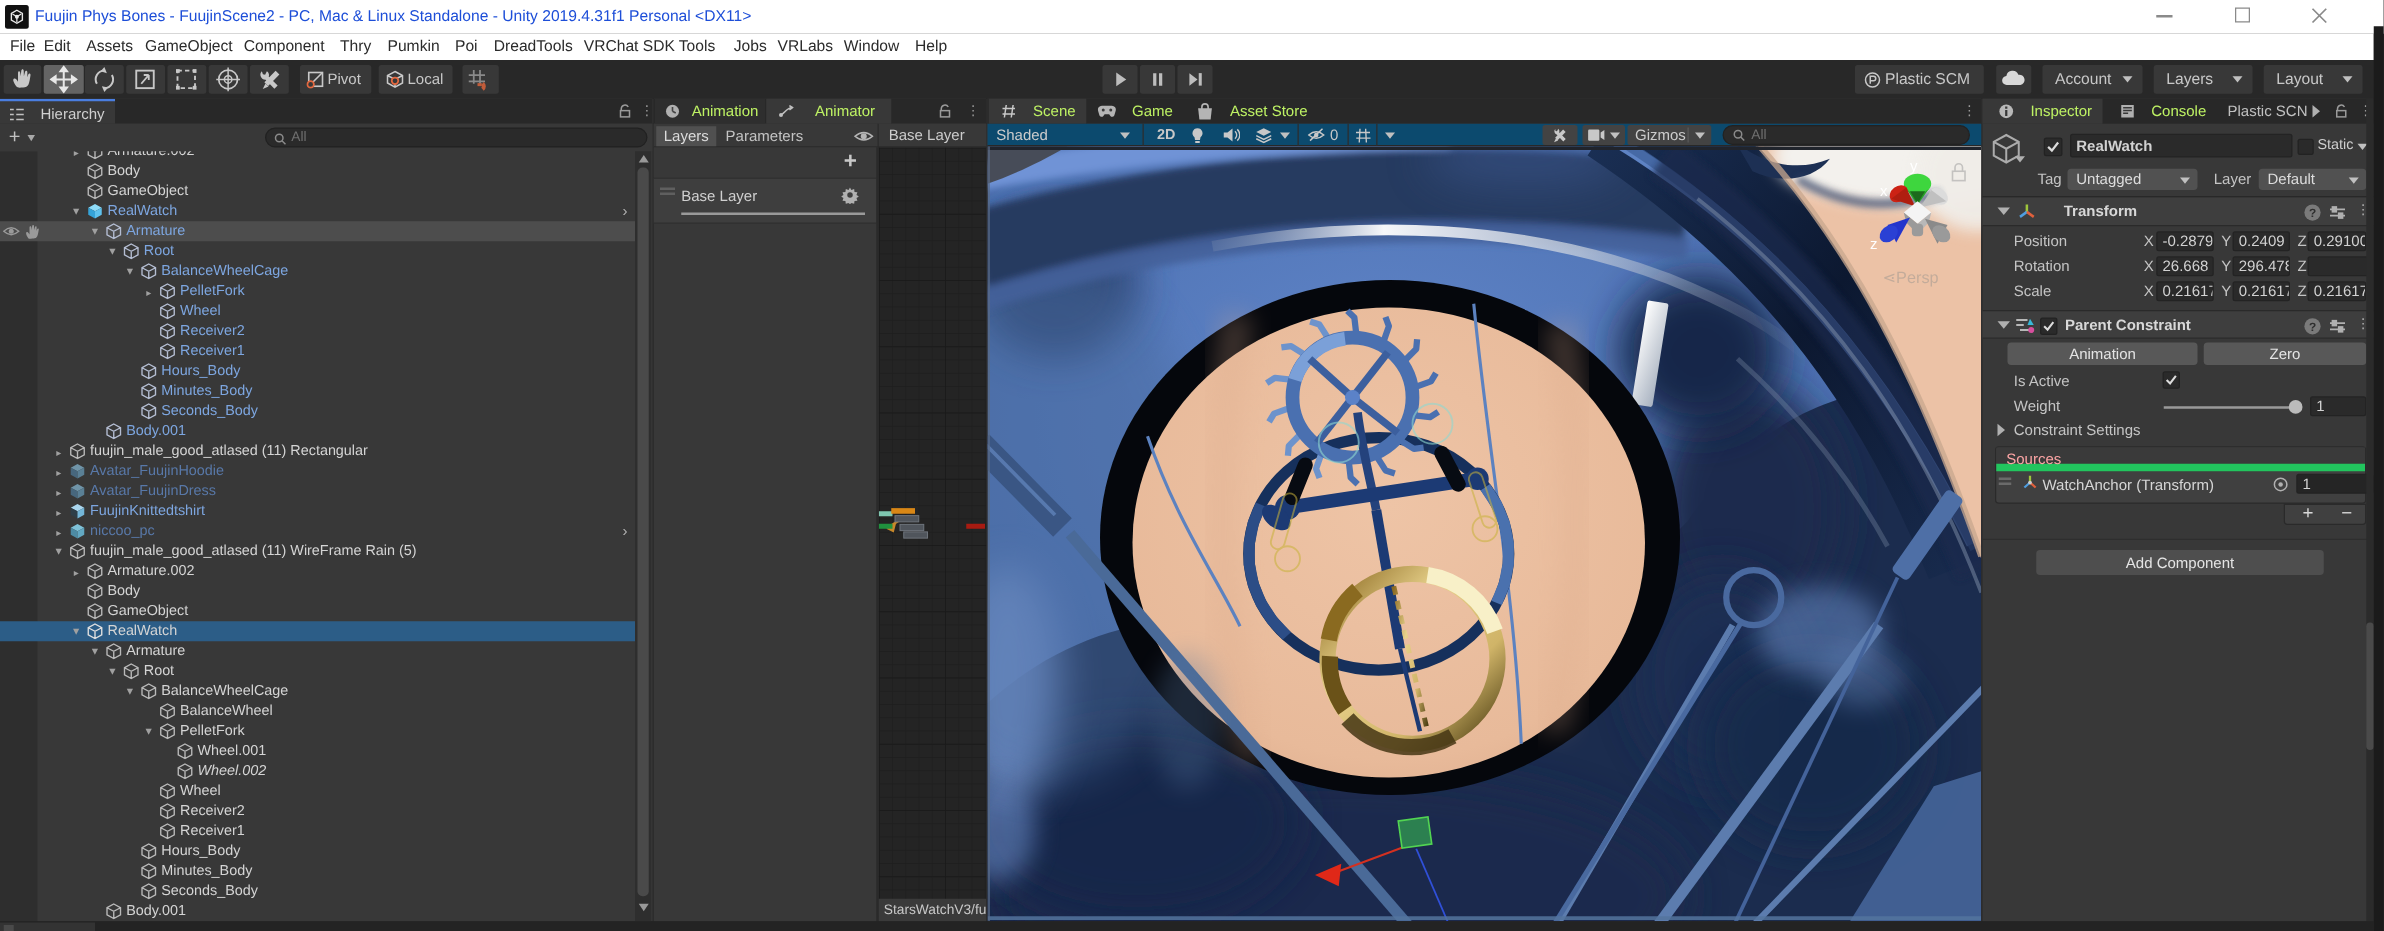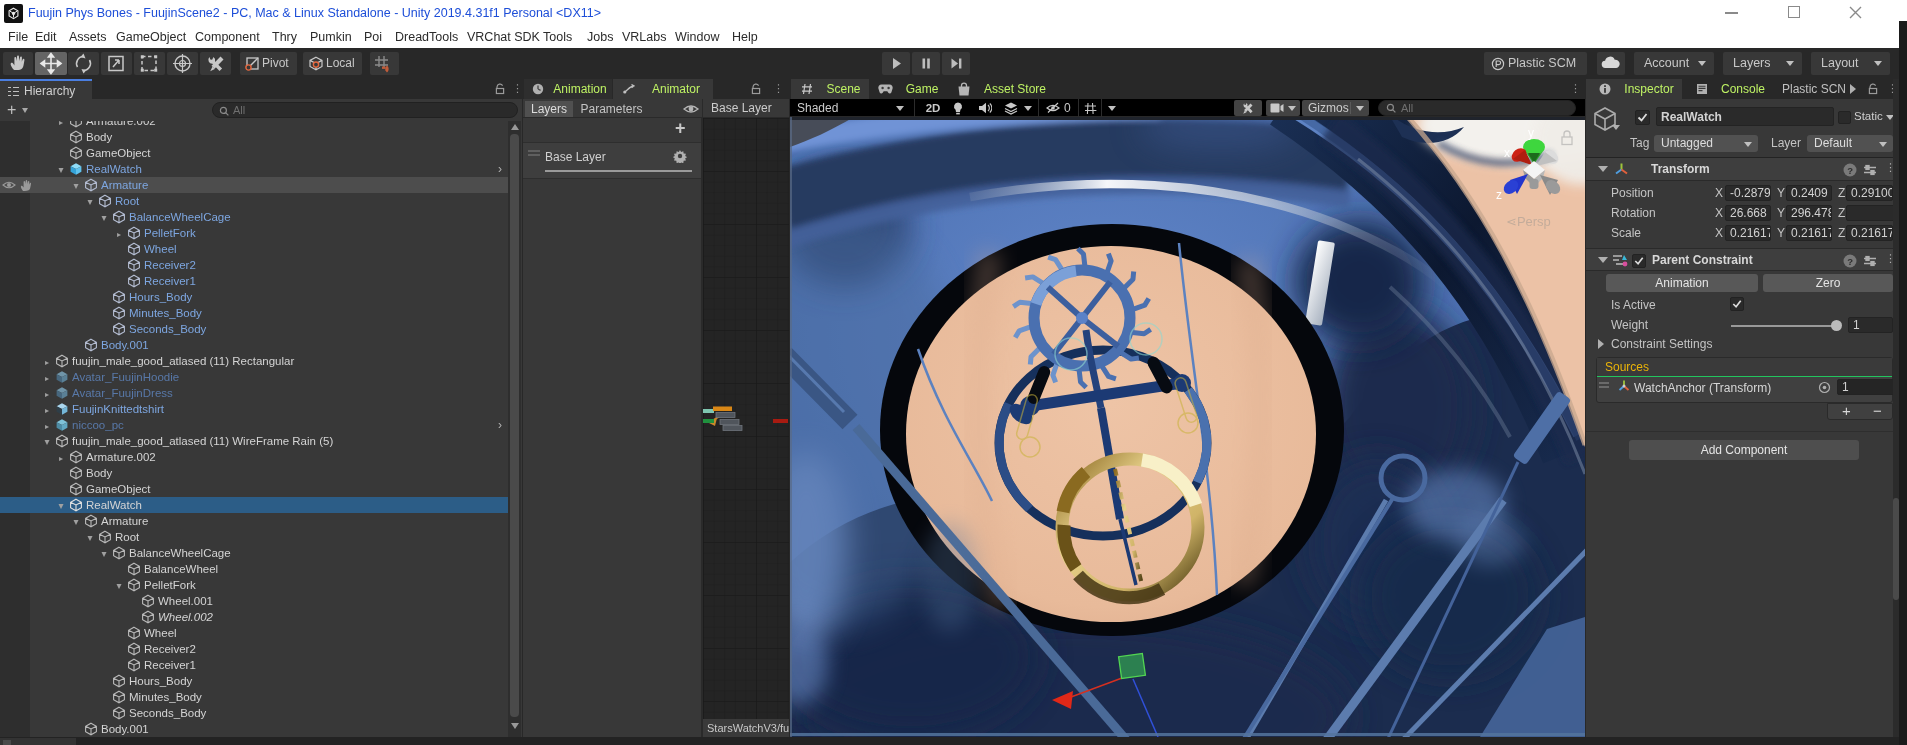--- a/index.html
+++ b/index.html
@@ -9,21 +9,21 @@
 #menubar{left:0;top:27px;width:1899px;height:21px;background:#ffffff;color:#2b2b2b;font-size:12.5px;}
 .menuitem{position:absolute;top:3px;}
 #toolbar{left:0;top:48px;width:1899px;height:31px;background:#282828;}
 .tbtn{position:absolute;top:4px;height:23px;background:#383838;border-radius:2px;}
 .tbtn svg{display:block;margin:auto;}
 #rightstrip{left:1899px;top:21px;width:8px;height:724px;background:#1b1b1b;}
 #bottomstrip{left:0;top:737px;width:1899px;height:8px;background:#232323;}
 
 #hier{left:0;top:79px;width:522px;height:658px;background:#383838;overflow:hidden;}
 #hiertabs{position:absolute;left:0;top:0;width:522px;height:20px;background:#282828;}
-#hiertab{position:absolute;left:0;top:0;width:92px;height:20px;background:#383838;border-top:2px solid #4a7ee0;color:#cfcfcf;font-size:12px;}
+#hiertab{position:absolute;left:0;top:0;width:92px;height:20px;background:#383838;border-top:2px solid #4a7ee0;color:#cfcfcf;font-size:12px;text-align:center;}
 #hiersearchrow{position:absolute;left:0;top:20px;width:522px;height:22px;background:#383838;}
 #hsearch{position:absolute;left:212px;top:3px;width:306px;height:16px;background:#2a2a2a;border:1px solid #212121;border-radius:8px;color:#6f6f6f;font-size:11px;line-height:14px;padding-left:20px;}
 #tree{position:absolute;left:0;top:42px;width:508px;height:616px;overflow:hidden;background:#383838;}
 #gutter{position:absolute;left:0;top:0;width:30px;height:616px;background:#2e2e2e;}
 .trow{position:absolute;left:0;width:508px;height:16px;font-size:11.5px;line-height:16px;color:#d4d4d4;white-space:nowrap;}
 .trow .lbl{position:absolute;top:0;}
 .blue{color:#7da6e0;}
 .dimblue{color:#5878a8;}
 .fold{position:absolute;top:1px;font-size:10px;color:#a0a0a0;width:10px;text-align:center;}
 .cicon{position:absolute;top:1px;}
@@ -562,21 +562,21 @@
           <path d="M3.5 0.5 h8 a3.2 3.2 0 0 1 3 4.2 l-1 3.4 a1.8 1.8 0 0 1-3.2 0.6 l-1-1.4 h-3.6 l-1 1.4 a1.8 1.8 0 0 1-3.2-0.6 l-1-3.4 a3.2 3.2 0 0 1 3-4.2 Z" fill="#b4b4b4"></path>
           <circle cx="4.6" cy="4" r="1.2" fill="#3a3a3a"></circle>
           <circle cx="10.6" cy="4" r="1.2" fill="#3a3a3a"></circle>
         </svg><span style="margin-left:26px;line-height:20px;">Game</span></div>
     <div class="ptab" style="left:158px;width:108px;"><svg class="abs" style="left:9px;top:3px;" width="14" height="14" viewBox="0 0 14 14">
           <path d="M1.5 4.5 h11 l-1 9 h-9 Z" fill="#b4b4b4"></path>
           <path d="M4.5 6 V3.6 a2.5 2.5 0 0 1 5 0 V6" fill="none" stroke="#b4b4b4" stroke-width="1.3"></path>
         </svg><span style="margin-left:26px;line-height:20px;">Asset Store</span></div>
     <div class="abs" style="left:780px;top:3px;color:#9a9a9a;font-size:11px;">⋮</div>
   </div>
-  <div class="abs" style="left:0;top:20px;width:795px;height:18px;background:#000000;border-bottom:1px solid #282828;">
+  <div class="abs" style="left:0;top:20px;width:795px;height:18px;background:#0c4a6e;border-bottom:1px solid #282828;">
     <div class="abs" style="left:2px;top:1px;width:120px;height:16px;color:#cccccc;font-size:12px;line-height:16px;padding-left:5px;">Shaded<span class="darr abs" style="right:8px;top:6px;"></span></div>
     <div class="abs" style="left:124px;top:0;width:1px;height:18px;background:#2c2c2c;"></div>
     <div class="abs" style="left:130px;top:1px;width:26px;height:16px;color:#c8c8c8;font-size:11.5px;font-weight:bold;text-align:center;line-height:16px;">2D</div>
     <svg class="abs" style="left:162px;top:3px;" width="12" height="13" viewBox="0 0 12 13">
         <path d="M6 0.5 a4 4 0 0 1 2.4 7.2 l-0.4 2.3 h-4 l-0.4-2.3 A4 4 0 0 1 6 0.5 Z" fill="#c8c8c8"></path>
         <rect x="4.2" y="10.8" width="3.6" height="1.6" fill="#c8c8c8"></rect>
       </svg>
     <svg class="abs" style="left:188px;top:3px;" width="14" height="12" viewBox="0 0 14 12">
         <path d="M1 4 h3 L8 0.8 V11.2 L4 8 H1 Z" fill="#c8c8c8"></path>
         <path d="M10 3 a4 4 0 0 1 0 6 M11.8 1.5 a6 6 0 0 1 0 9" stroke="#c8c8c8" stroke-width="1.1" fill="none"></path>
@@ -959,21 +959,21 @@
   <div class="abs" style="left:144px;top:218px;width:14px;height:14px;background:#2a2a2a;border:1px solid #222;border-radius:2px;"><svg width="12" height="12" viewBox="0 0 13 13">
         <path d="M2.5 6.5 L5.5 9.5 L10.5 3" fill="none" stroke="#dcdcdc" stroke-width="1.8"></path>
       </svg></div>
   <div class="abs" style="left:25px;top:239px;color:#c4c4c4;">Weight</div>
   <div class="abs" style="left:145px;top:246px;width:106px;height:2px;background:#999999;"></div>
   <div class="abs" style="left:245px;top:241px;width:11px;height:11px;background:#bbbbbb;border-radius:50%;"></div>
   <div class="field" style="left:262px;top:238px;width:45px;">1</div>
   <div class="abs" style="left:12px;top:260px;width:0;height:0;border-top:5px solid transparent;border-bottom:5px solid transparent;border-left:6px solid #b0b0b0;"></div>
   <div class="abs" style="left:25px;top:258px;color:#c4c4c4;">Constraint Settings</div>
   <div class="abs" style="left:10px;top:278px;width:297px;height:46px;background:#404040;border:1px solid #2a2a2a;border-radius:3px;">
-    <div class="abs" style="left:0;top:0;width:295px;height:19px;background:#3a3a3a;border-bottom:1px solid #22c55e;color:#eab308;line-height:19px;"><span style="margin-left:8px;">Sources</span></div>
+    <div class="abs" style="left:0;top:0;width:295px;height:19px;background:#3a3a3a;border-bottom:6px solid #22c55e;color:#fca5a5;line-height:19px;"><span style="margin-left:8px;">Sources</span></div>
     <div class="abs" style="left:2px;top:24px;width:10px;height:2px;background:#6a6a6a;"></div>
     <div class="abs" style="left:2px;top:28px;width:10px;height:2px;background:#6a6a6a;"></div>
     <svg class="abs" style="left:20px;top:21px;" width="14" height="14" viewBox="0 0 14 14">
         <path d="M7 7 L7 1.5" stroke="#9ec53c" stroke-width="1.8"></path>
         <path d="M7 7 L2.5 11" stroke="#4f9ee0" stroke-width="1.8"></path>
         <path d="M7 7 L11.5 11" stroke="#e0603c" stroke-width="1.8"></path>
         <circle cx="7" cy="7" r="1.5" fill="#cccccc"></circle>
       </svg>
     <div class="abs" style="left:37px;top:23px;color:#d6d6d6;">WatchAnchor (Transform)</div>
     <svg class="abs" style="left:221px;top:23px;" width="13" height="13" viewBox="0 0 13 13">

